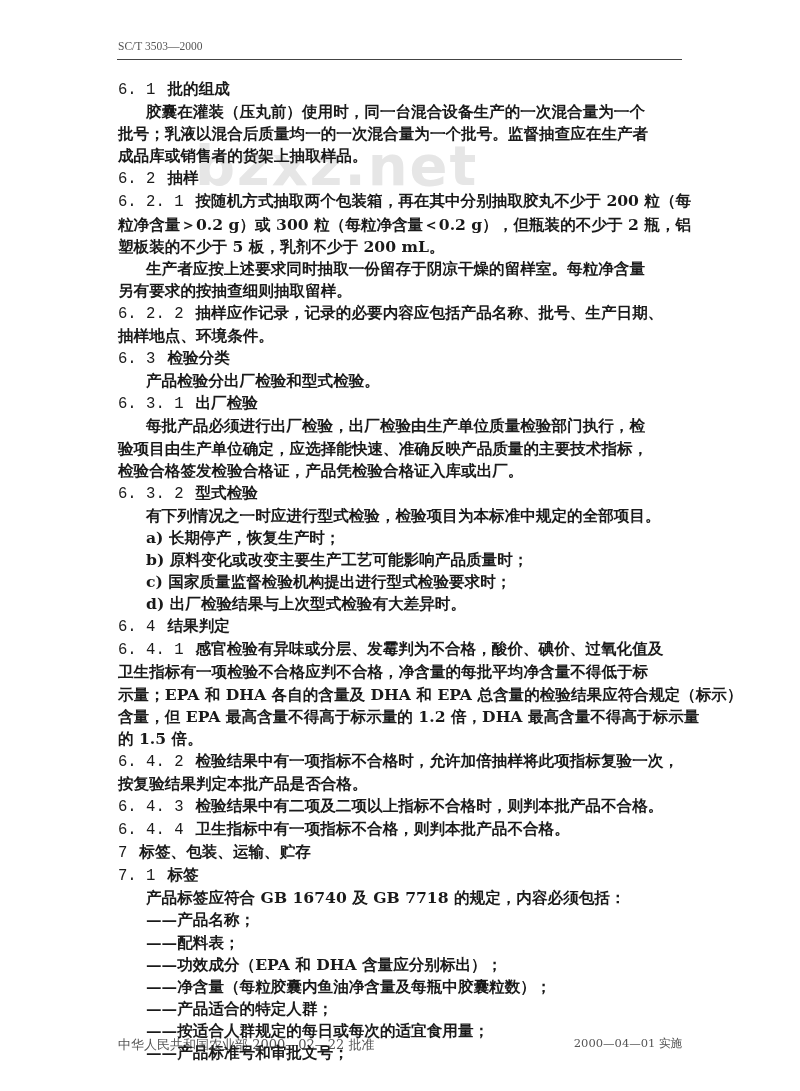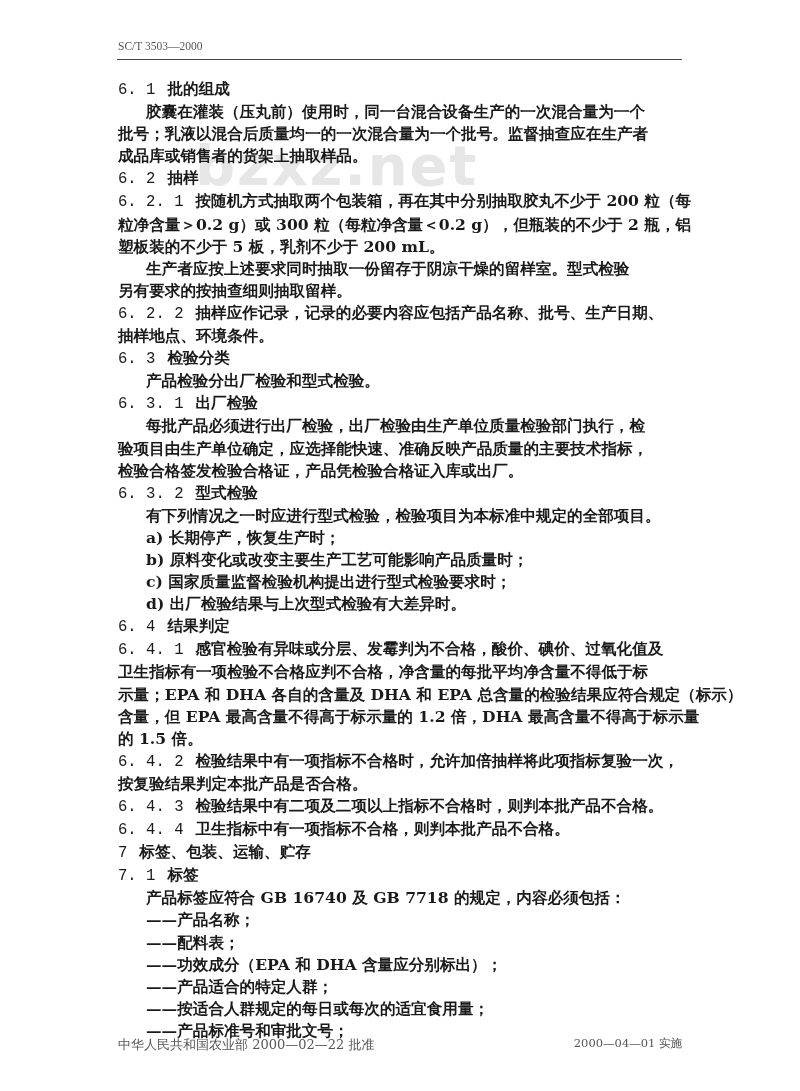--- a/index.html
+++ b/index.html
@@ -24,21 +24,21 @@
 
 <div class="content" id="content">
     <div class="line"><span class="num">6. 1</span><span>批的组成</span></div>
     <div class="line indent"><span>胶囊在灌装（压丸前）使用时，同一台混合设备生产的一次混合量为一个</span></div>
     <div class="line"><span>批号；乳液以混合后质量均一的一次混合量为一个批号。监督抽查应在生产者</span></div>
     <div class="line"><span>成品库或销售者的货架上抽取样品。</span></div>
     <div class="line"><span class="num">6. 2</span><span>抽样</span></div>
     <div class="line"><span class="num">6. 2. 1</span><span>按随机方式抽取两个包装箱，再在其中分别抽取胶丸不少于 200 粒（每</span></div>
     <div class="line"><span>粒净含量＞0.2 g）或 300 粒（每粒净含量＜0.2 g），但瓶装的不少于 2 瓶，铝</span></div>
     <div class="line"><span>塑板装的不少于 5 板，乳剂不少于 200 mL。</span></div>
-    <div class="line indent"><span>生产者应按上述要求同时抽取一份留存于阴凉干燥的留样室。型式检验</span></div>
+    <div class="line indent"><span>生产者应按上述要求同时抽取一份留存于阴凉干燥的留样室。每粒净含量</span></div>
     <div class="line"><span>另有要求的按抽查细则抽取留样。</span></div>
     <div class="line"><span class="num">6. 2. 2</span><span>抽样应作记录，记录的必要内容应包括产品名称、批号、生产日期、</span></div>
     <div class="line"><span>抽样地点、环境条件。</span></div>
     <div class="line"><span class="num">6. 3</span><span>检验分类</span></div>
     <div class="line indent"><span>产品检验分出厂检验和型式检验。</span></div>
     <div class="line"><span class="num">6. 3. 1</span><span>出厂检验</span></div>
     <div class="line indent"><span>每批产品必须进行出厂检验，出厂检验由生产单位质量检验部门执行，检</span></div>
     <div class="line"><span>验项目由生产单位确定，应选择能快速、准确反映产品质量的主要技术指标，</span></div>
     <div class="line"><span>检验合格签发检验合格证，产品凭检验合格证入库或出厂。</span></div>
     <div class="line"><span class="num">6. 3. 2</span><span>型式检验</span></div>
@@ -56,19 +56,20 @@
     <div class="line"><span class="num">6. 4. 2</span><span>检验结果中有一项指标不合格时，允许加倍抽样将此项指标复验一次，</span></div>
     <div class="line"><span>按复验结果判定本批产品是否合格。</span></div>
     <div class="line"><span class="num">6. 4. 3</span><span>检验结果中有二项及二项以上指标不合格时，则判本批产品不合格。</span></div>
     <div class="line"><span class="num">6. 4. 4</span><span>卫生指标中有一项指标不合格，则判本批产品不合格。</span></div>
     <div class="line"><span class="num">7</span><span>标签、包装、运输、贮存</span></div>
     <div class="line"><span class="num">7. 1</span><span>标签</span></div>
     <div class="line indent"><span>产品标签应符合 GB 16740 及 GB 7718 的规定，内容必须包括：</span></div>
     <div class="line item"><span>——产品名称；</span></div>
     <div class="line item"><span>——配料表；</span></div>
     <div class="line item"><span>——功效成分（EPA 和 DHA 含量应分别标出）；</span></div>
+    <div class="line item"><span>——净含量（每粒胶囊内鱼油净含量及每瓶中胶囊粒数）；</span></div>
     <div class="line item"><span>——产品适合的特定人群；</span></div>
     <div class="line item"><span>——按适合人群规定的每日或每次的适宜食用量；</span></div>
     <div class="line item"><span>——产品标准号和审批文号；</span></div>
   </div>
 
 <div class="footer-left">中华人民共和国农业部 2000—02—22 批准</div>
 <div class="footer-right">2000—04—01 实施</div>
 
 </body></html>

